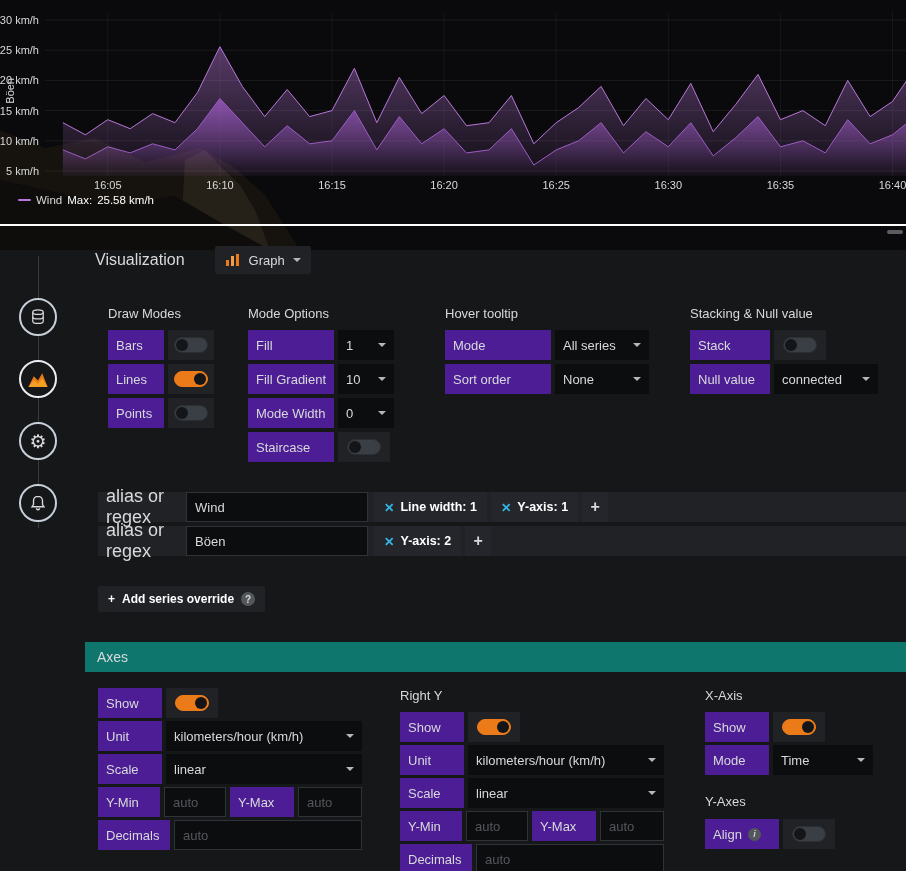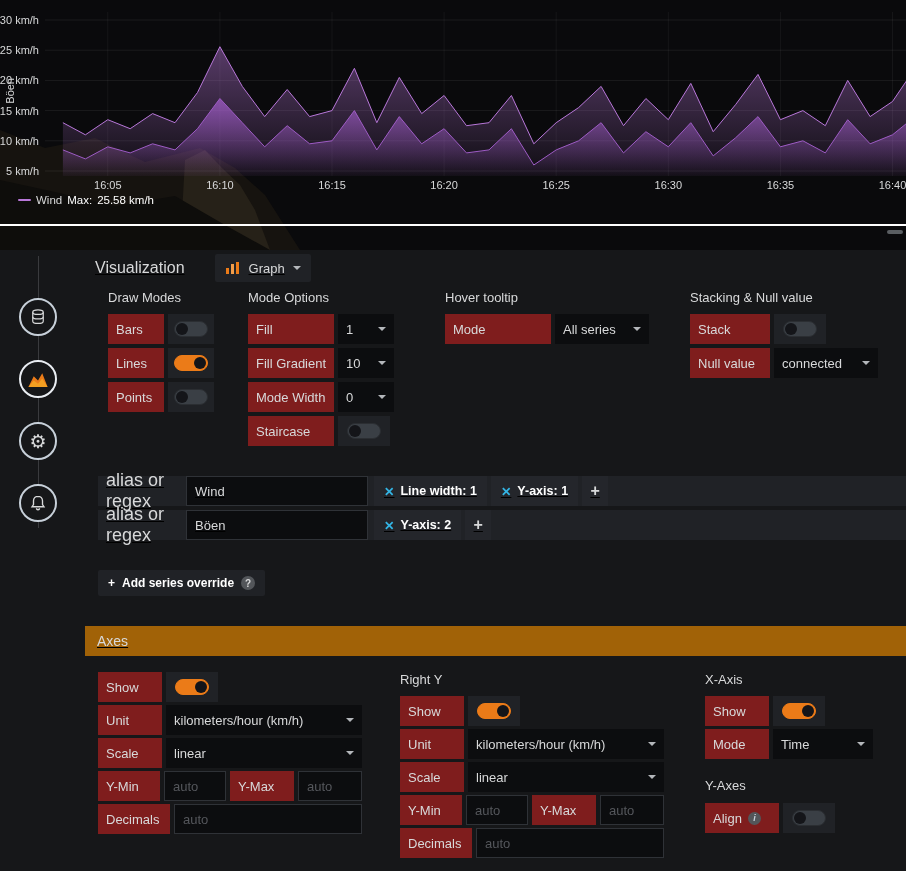--- a/index.html
+++ b/index.html
@@ -22,33 +22,33 @@
 
   
   .rail{position:absolute;left:10px;top:250px;width:48px;height:300px;}
   .rail-line{position:absolute;left:28px;top:6px;height:272px;width:1px;background:#3a3b3e;}
   .rail-icon{position:absolute;left:9px;width:38px;height:38px;border-radius:50%;background:#161719;
     border:2px solid #c7d0d9;box-sizing:border-box;display:flex;align-items:center;justify-content:center;cursor:pointer;}
   .rail-icon.active{border-color:#e9edf2;}
   .gear-glyph{font-size:19px;color:#d8d9da;line-height:1;}
 
   
-  .panel{position:absolute;left:85px;top:240px;width:821px;height:621px;text-decoration:underline;}
+  .panel{position:absolute;left:85px;top:232px;width:821px;height:621px;}
   .viz-header{display:flex;align-items:center;gap:30px;margin:14px 0 0 10px;}
   .viz-title{font-size:16px;color:#d8d9da;}
   .type-picker{height:28px;background:#202226;border-radius:2px;display:flex;align-items:center;
     gap:8px;padding:0 10px;cursor:pointer;color:#d8d9da;font-size:13px;}
   .caret{width:0;height:0;border-left:4px solid transparent;border-right:4px solid transparent;
     border-top:4px solid #b4b7bb;flex:none;}
 
-  .viz-options{position:relative;height:168px;margin-top:8px;}
+  .viz-options{position:relative;height:168px;margin-top:32px;}
   .col{position:absolute;top:0;}
   .col-title{font-size:13px;color:#d8d9da;margin-bottom:9px;}
   .frow{display:flex;margin-bottom:4px;align-items:center;}
-  .gf-label{height:30px;background:#7f1d1d;color:#d8d9da;font-size:13px;display:flex;align-items:center;
+  .gf-label{height:30px;background:#4c1d95;color:#d8d9da;font-size:13px;display:flex;align-items:center;
     padding:0 8px;margin-right:4px;box-sizing:border-box;white-space:nowrap;flex:none;}
   .gf-select{height:30px;background:#0c0d0f;color:#d8d9da;font-size:13px;display:flex;align-items:center;
     justify-content:space-between;gap:6px;padding:0 8px;box-sizing:border-box;cursor:pointer;flex:none;white-space:nowrap;overflow:hidden;}
   .gf-input{height:30px;background:#0c0d0f;border:1px solid #2f3237;color:#d8d9da;font-size:13px;
     padding:0 8px;box-sizing:border-box;outline:none;font-family:"Liberation Sans",sans-serif;}
   .gf-input::placeholder{color:#55575c;}
   .switch-box{height:30px;width:52px;background:#202226;display:flex;align-items:center;justify-content:center;flex:none;cursor:pointer;}
   .pill{width:34px;height:16px;border-radius:9px;background:#3a3f45;border:1px solid #2b2e32;position:relative;box-sizing:border-box;}
   .pill .knob{position:absolute;top:1px;left:1px;width:12px;height:12px;border-radius:50%;background:#141519;}
   .pill.on{background:#eb7b18;border-color:#eb7b18;}
@@ -64,21 +64,21 @@
     font-size:12.5px;font-weight:bold;color:#fff;background:#24262b;cursor:pointer;flex:none;}
   .otag .x{color:#33b5e5;font-weight:bold;}
   .ov-plus{height:30px;width:26px;display:flex;align-items:center;justify-content:center;background:#24262b;
     color:#d8d9da;font-weight:bold;cursor:pointer;flex:none;}
   .add-override{margin:26px 0 0 13px;height:26px;background:#202226;border-radius:2px;display:inline-flex;
     align-items:center;gap:7px;padding:0 10px;color:#fff;font-weight:bold;font-size:12px;cursor:pointer;}
   .help-circle{width:14px;height:14px;border-radius:50%;background:#53565a;color:#d8d9da;font-size:10px;
     font-weight:bold;display:flex;align-items:center;justify-content:center;}
 
   
-  .axes-header{margin-top:30px;height:30px;background:#a16207;display:flex;align-items:center;
+  .axes-header{margin-top:30px;height:30px;background:#0f766e;display:flex;align-items:center;
     padding-left:12px;font-size:14px;color:#d8d9da;width:821px;box-sizing:border-box;}
   .axes-grid{position:relative;height:214px;margin-top:16px;}
   .sub-title{font-size:13px;color:#d8d9da;margin-bottom:9px;}
   .frow3{display:flex;margin-bottom:3px;align-items:flex-end;}
   .info-circle{width:13px;height:13px;border-radius:50%;background:#53565a;color:#c7d0d9;font-size:9px;
     font-style:italic;font-weight:bold;display:flex;align-items:center;justify-content:center;margin-left:6px;}
 </style>
 </head>
 <body>
 
@@ -250,20 +250,27 @@
 
     <div class="col" style="left:360px">
       <div class="col-title">Hover tooltip</div>
       <div class="frow">
         <div class="gf-label" style="width:106px">Mode</div>
         <div class="gf-select" style="width:94px">
           <span>All series</span>
             <span class="caret"></span>
         </div>
       </div>
+      <div class="frow">
+        <div class="gf-label" style="width:106px">Sort order</div>
+        <div class="gf-select" style="width:94px">
+          <span>None</span>
+            <span class="caret"></span>
+        </div>
+      </div>
     </div>
 
     <div class="col" style="left:605px">
       <div class="col-title">Stacking &amp; Null value</div>
       <div class="frow">
         <div class="gf-label" style="width:80px">Stack</div>
         <div class="switch-box">
             <div class="pill">
               <div class="knob"></div>
             </div>

